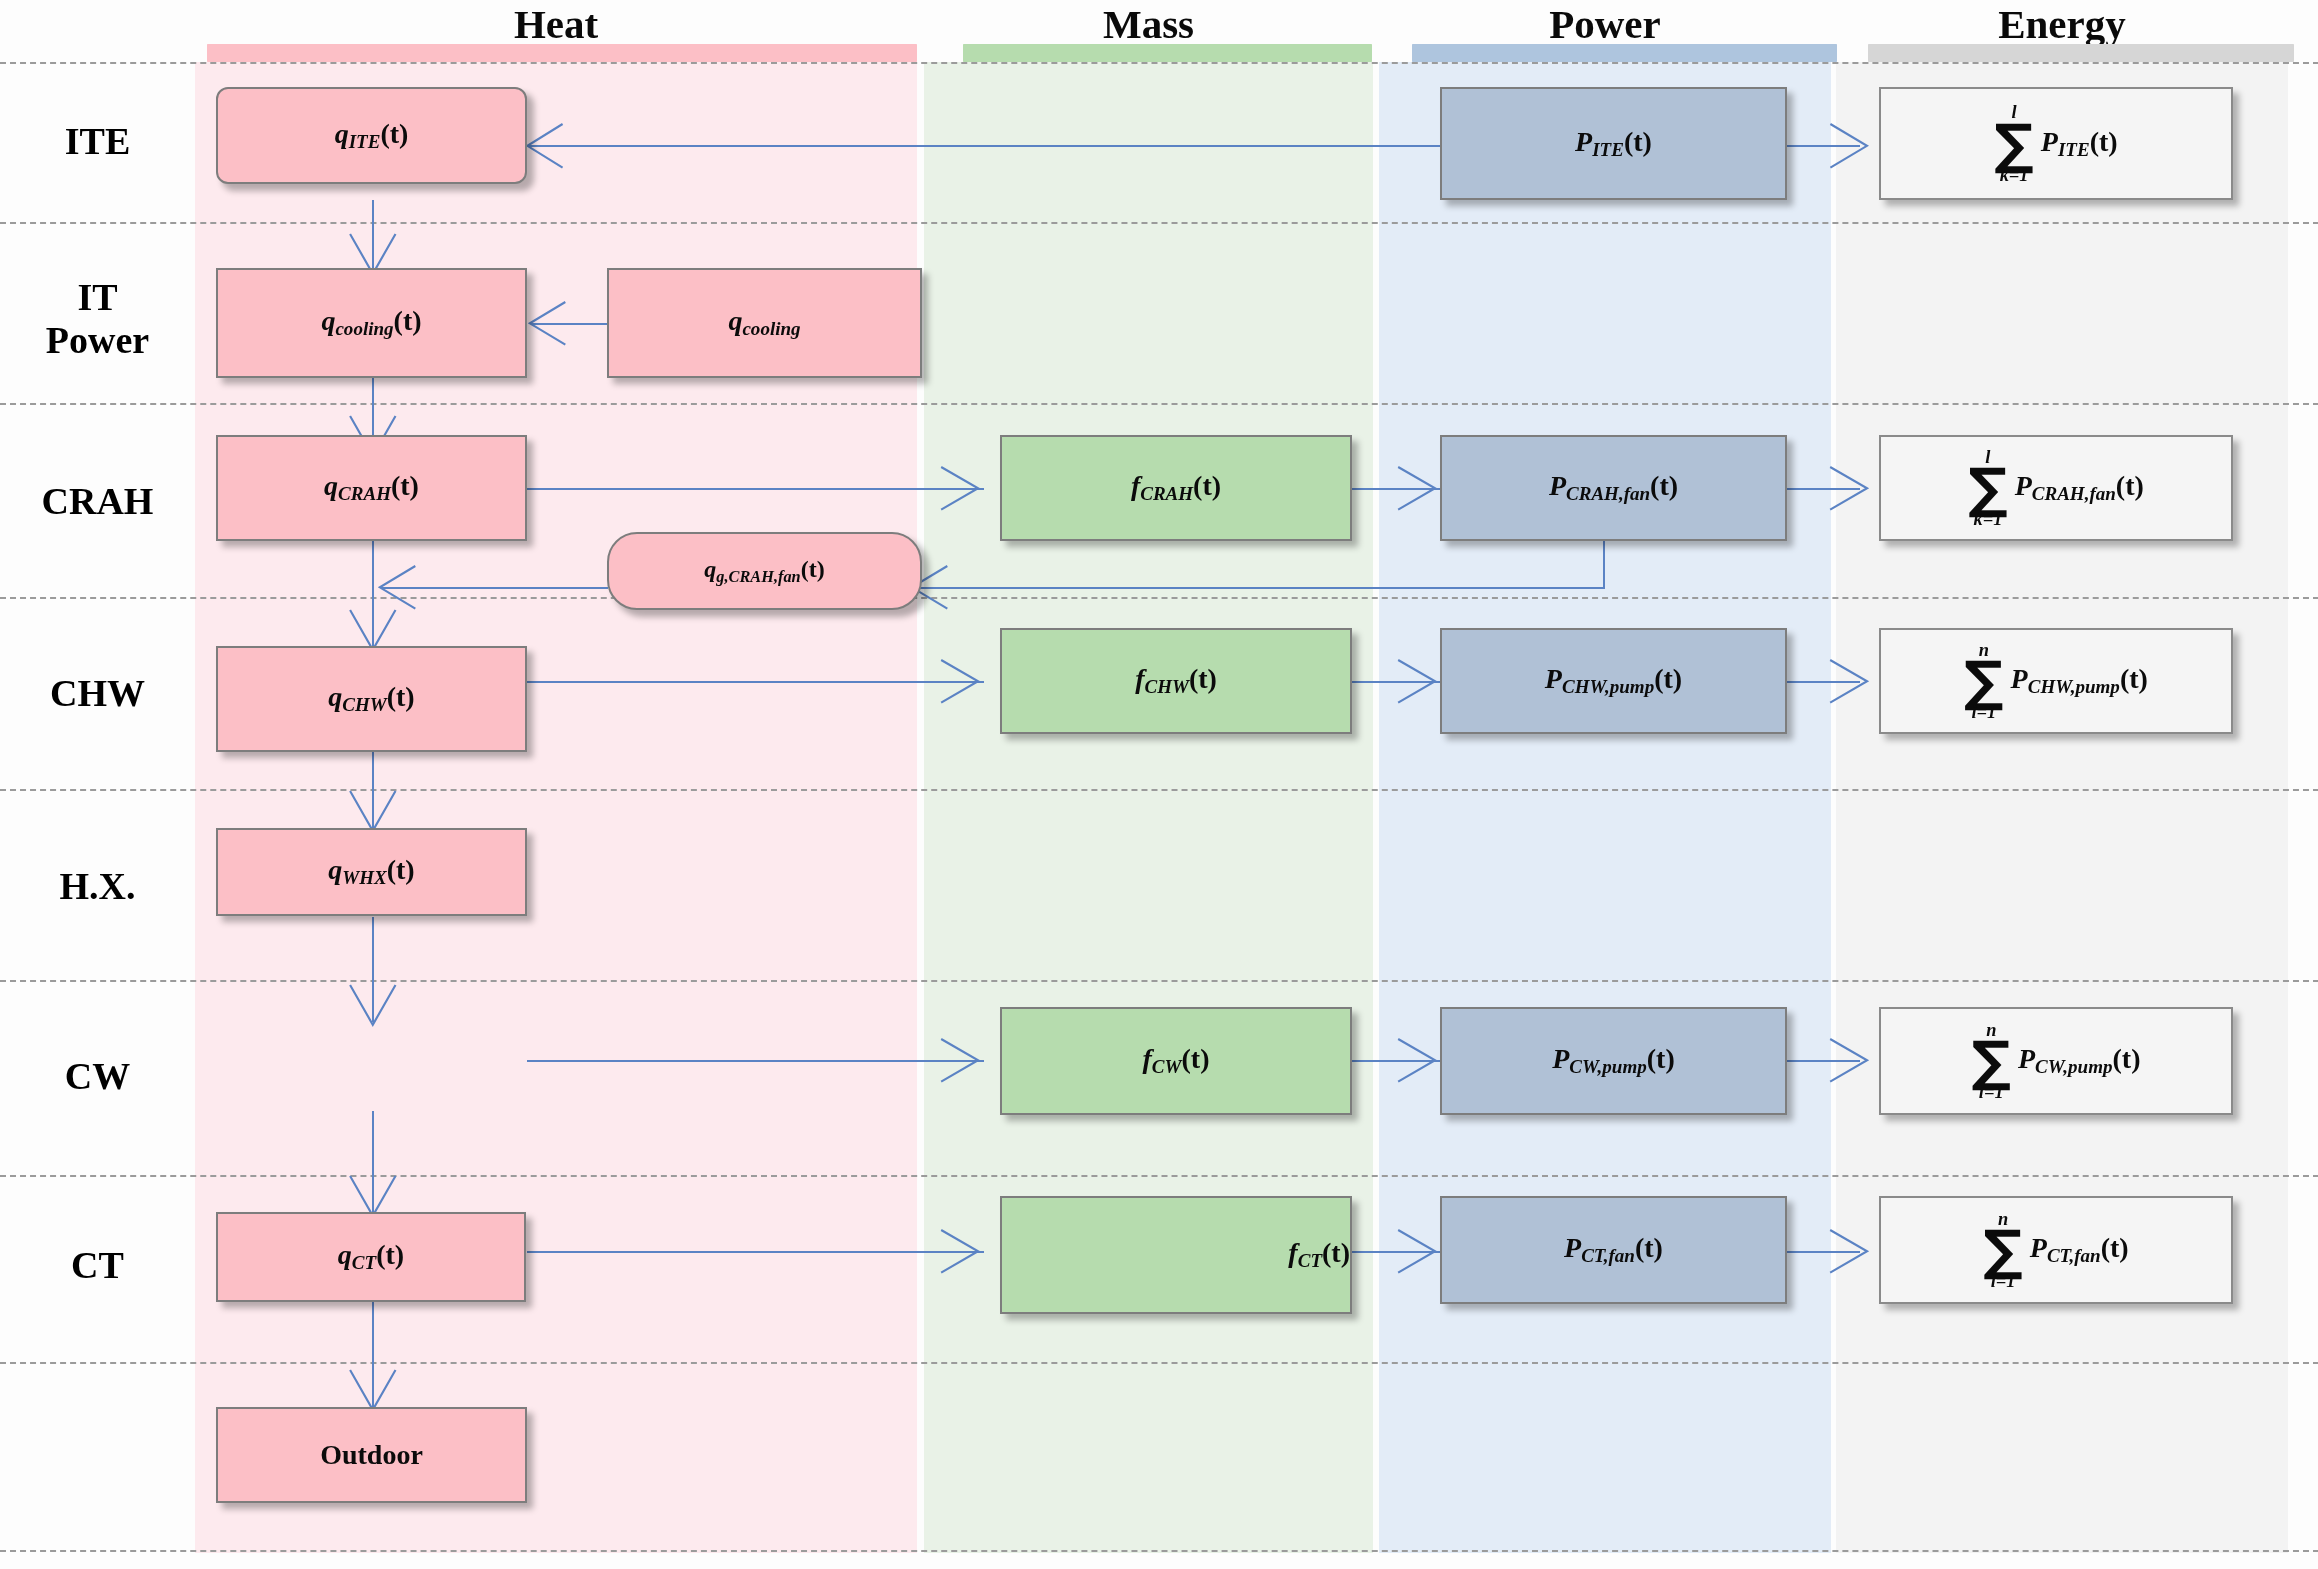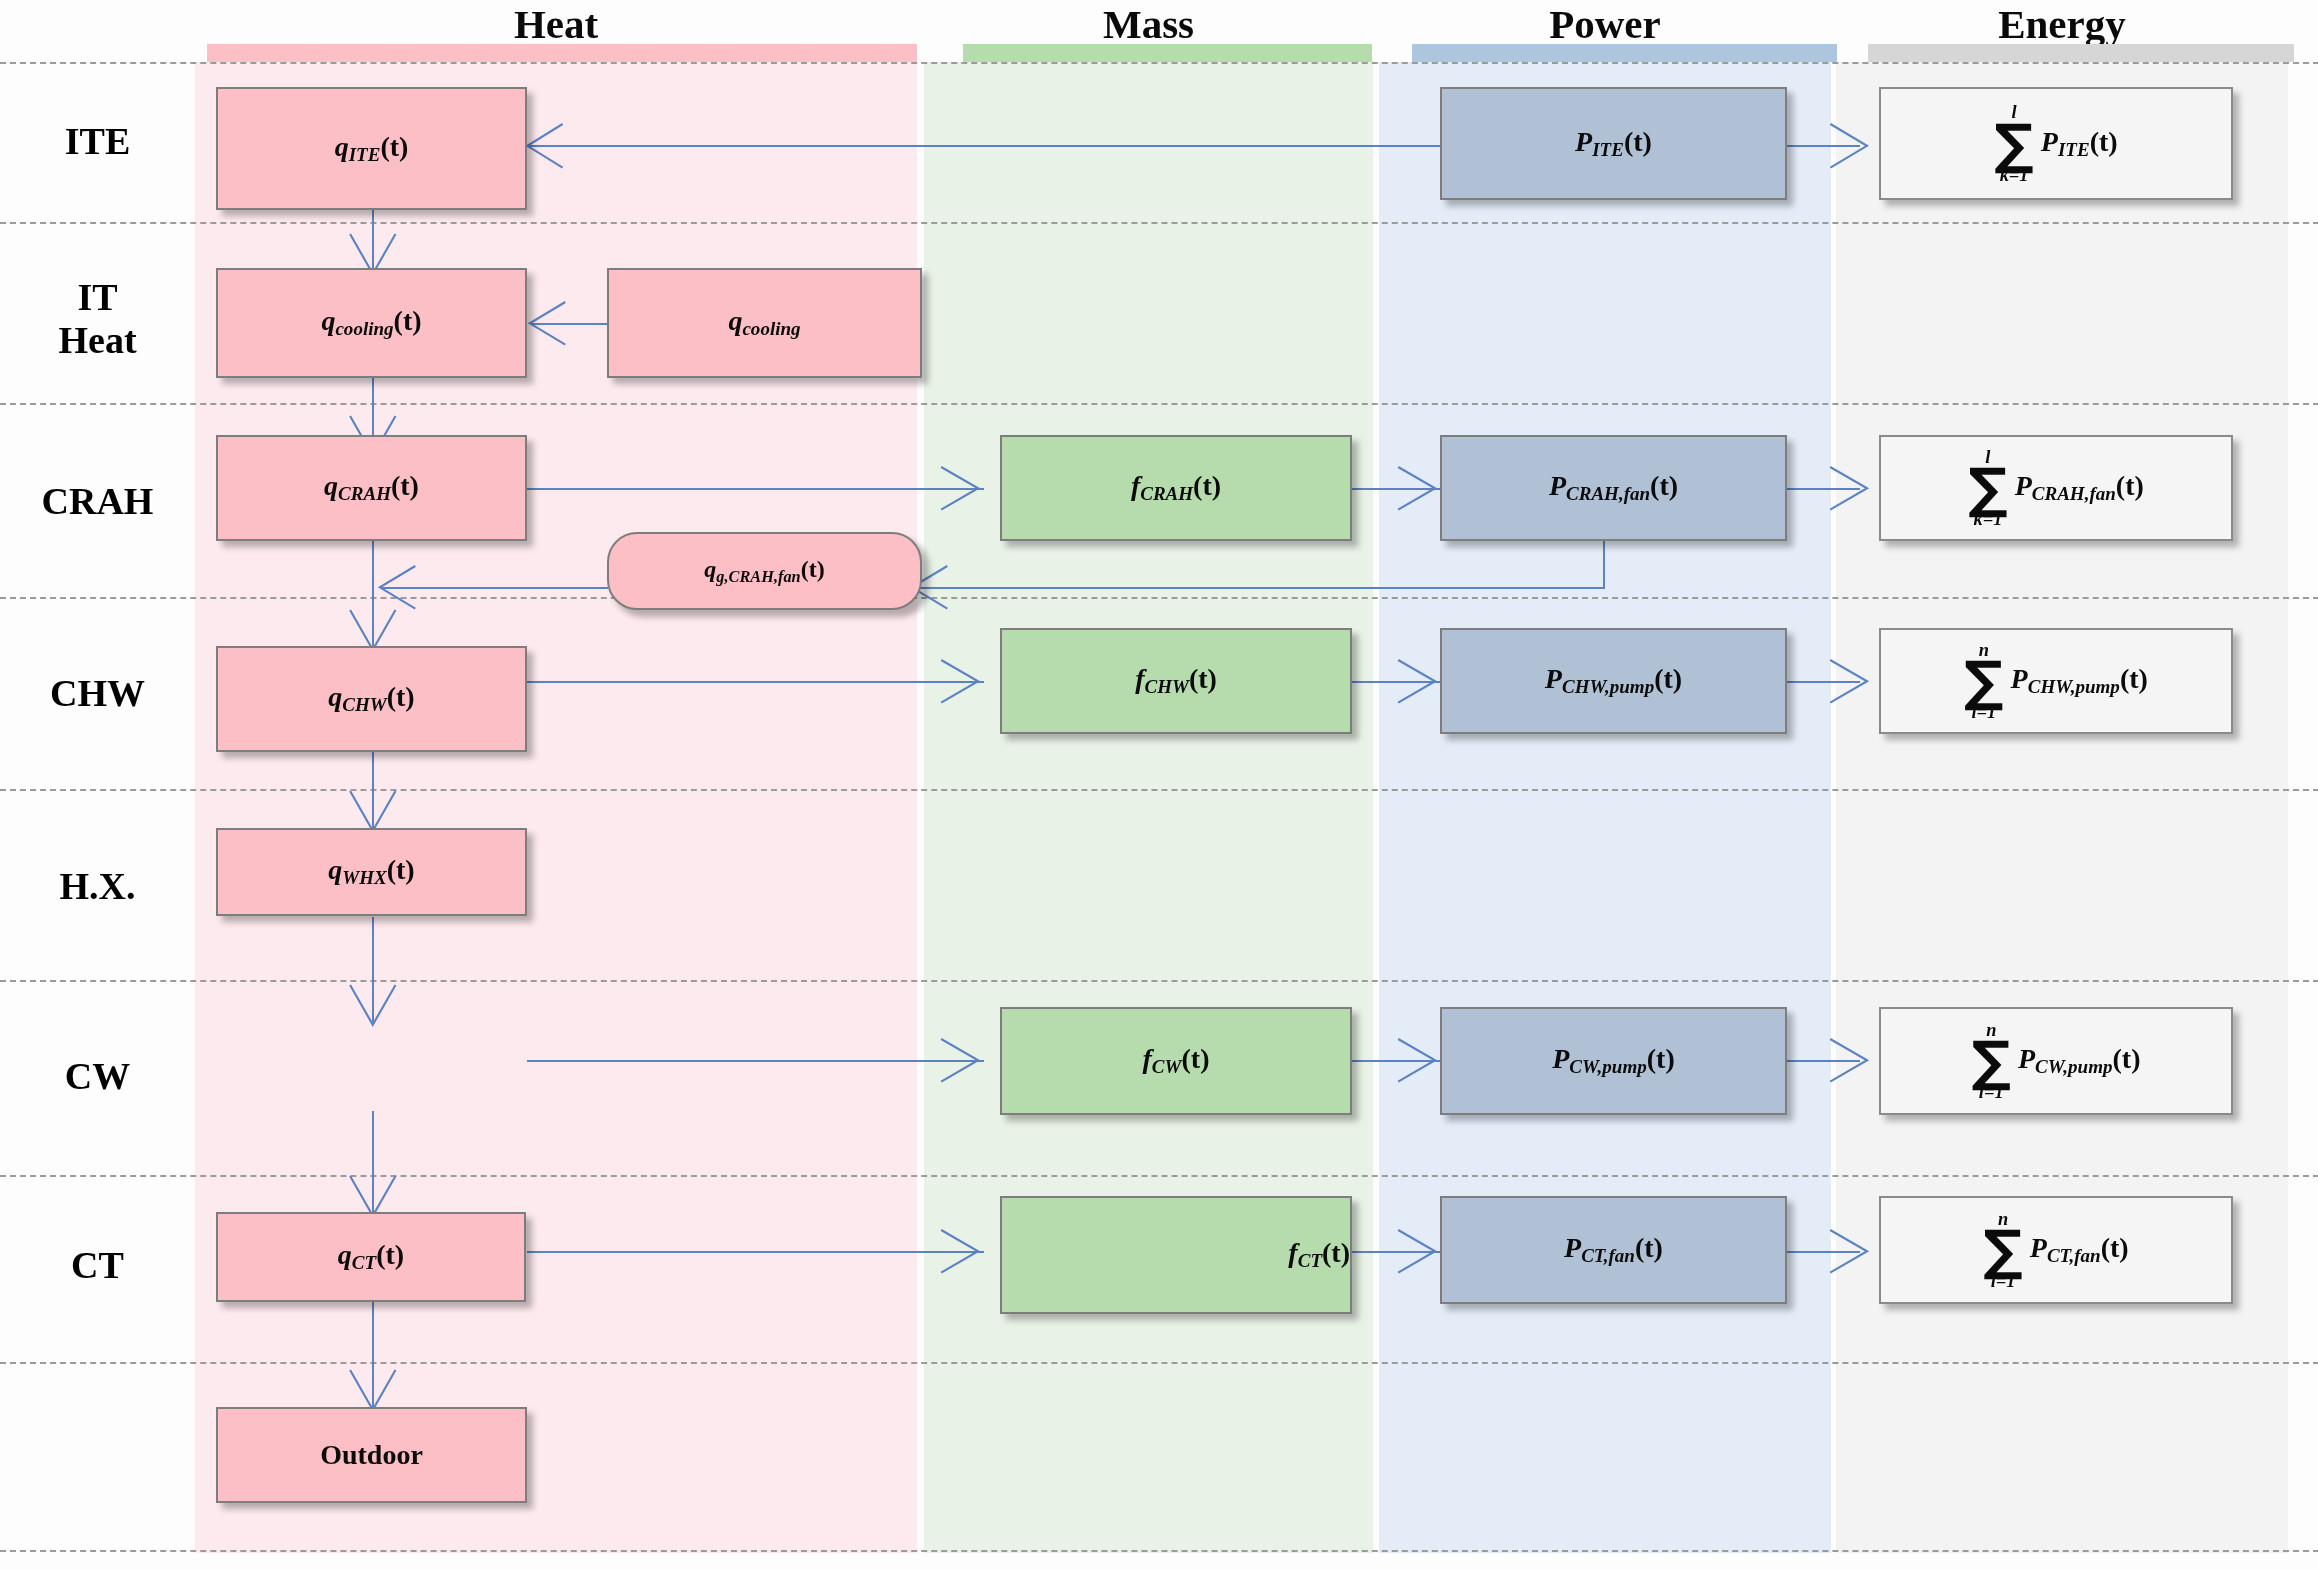--- a/index.html
+++ b/index.html
@@ -82,21 +82,21 @@
   <div class="divider" style="top:403px;"></div>
   <div class="divider" style="top:597px;"></div>
   <div class="divider" style="top:789px;"></div>
   <div class="divider" style="top:980px;"></div>
   <div class="divider" style="top:1175px;"></div>
   <div class="divider" style="top:1362px;"></div>
   <div class="divider" style="top:1550px;"></div>
 
   <div class="rowlabel" style="left:0px;width:195px;top:120px;">ITE</div>
   <div class="rowlabel" style="left:0px;width:195px;top:276px;white-space:pre;">IT
-Heat</div>
+Power</div>
   <div class="rowlabel" style="left:0px;width:195px;top:480px;">CRAH</div>
   <div class="rowlabel" style="left:0px;width:195px;top:672px;">CHW</div>
   <div class="rowlabel" style="left:0px;width:195px;top:865px;">H.X.</div>
   <div class="rowlabel" style="left:0px;width:195px;top:1055px;">CW</div>
   <div class="rowlabel" style="left:0px;width:195px;top:1244px;">CT</div>
 
   <div class="ln lnh" style="left:527px;top:145px;width:915px;"></div>
   <svg class="ar" style="left:520px;top:124px;width:50px;height:45px;" viewBox="0 0 70 64" width="50" height="45">
     <path class="arp" d="M 60 0 L 10 31 L 60 62"></path>
   </svg>
@@ -204,21 +204,21 @@
   <div class="ln lnh" style="left:1768px;top:1251px;width:92px;"></div>
   <svg class="ar" style="left:1830px;top:1230px;width:50px;height:44px;" viewBox="0 0 70 62" width="50" height="44">
     <path class="arp" d="M 0 0 L 52 30 L 0 60"></path>
   </svg>
 
   <div class="ln lnv" style="left:372px;top:1302px;height:105px;"></div>
   <svg class="ar" style="left:350px;top:1370px;width:47px;height:44px;" viewBox="0 0 66 62" width="47" height="44">
     <path class="arp" d="M 0 0 L 32 56 L 64 0"></path>
   </svg>
 
-  <div class="box box-heat" style="left:216px;top:87px;width:311px;height:123px;">
+  <div class="box box-heat" style="left:216px;top:87px;width:311px;height:97px;border-radius:12px;">
     <span class="lbl"><span>q</span><sub>ITE</sub><span class="up">(t)</span></span>
   </div>
   <div class="box box-power" style="left:1440px;top:87px;width:347px;height:113px;">
     <span class="lbl"><span>P</span><sub>ITE</sub><span class="up">(t)</span></span>
   </div>
   <div class="box box-energy" style="left:1879px;top:87px;width:354px;height:113px;">
     <span class="sum">
       <span class="sigma">
         <span class="lim">l</span>
         <span class="sym">∑</span>

